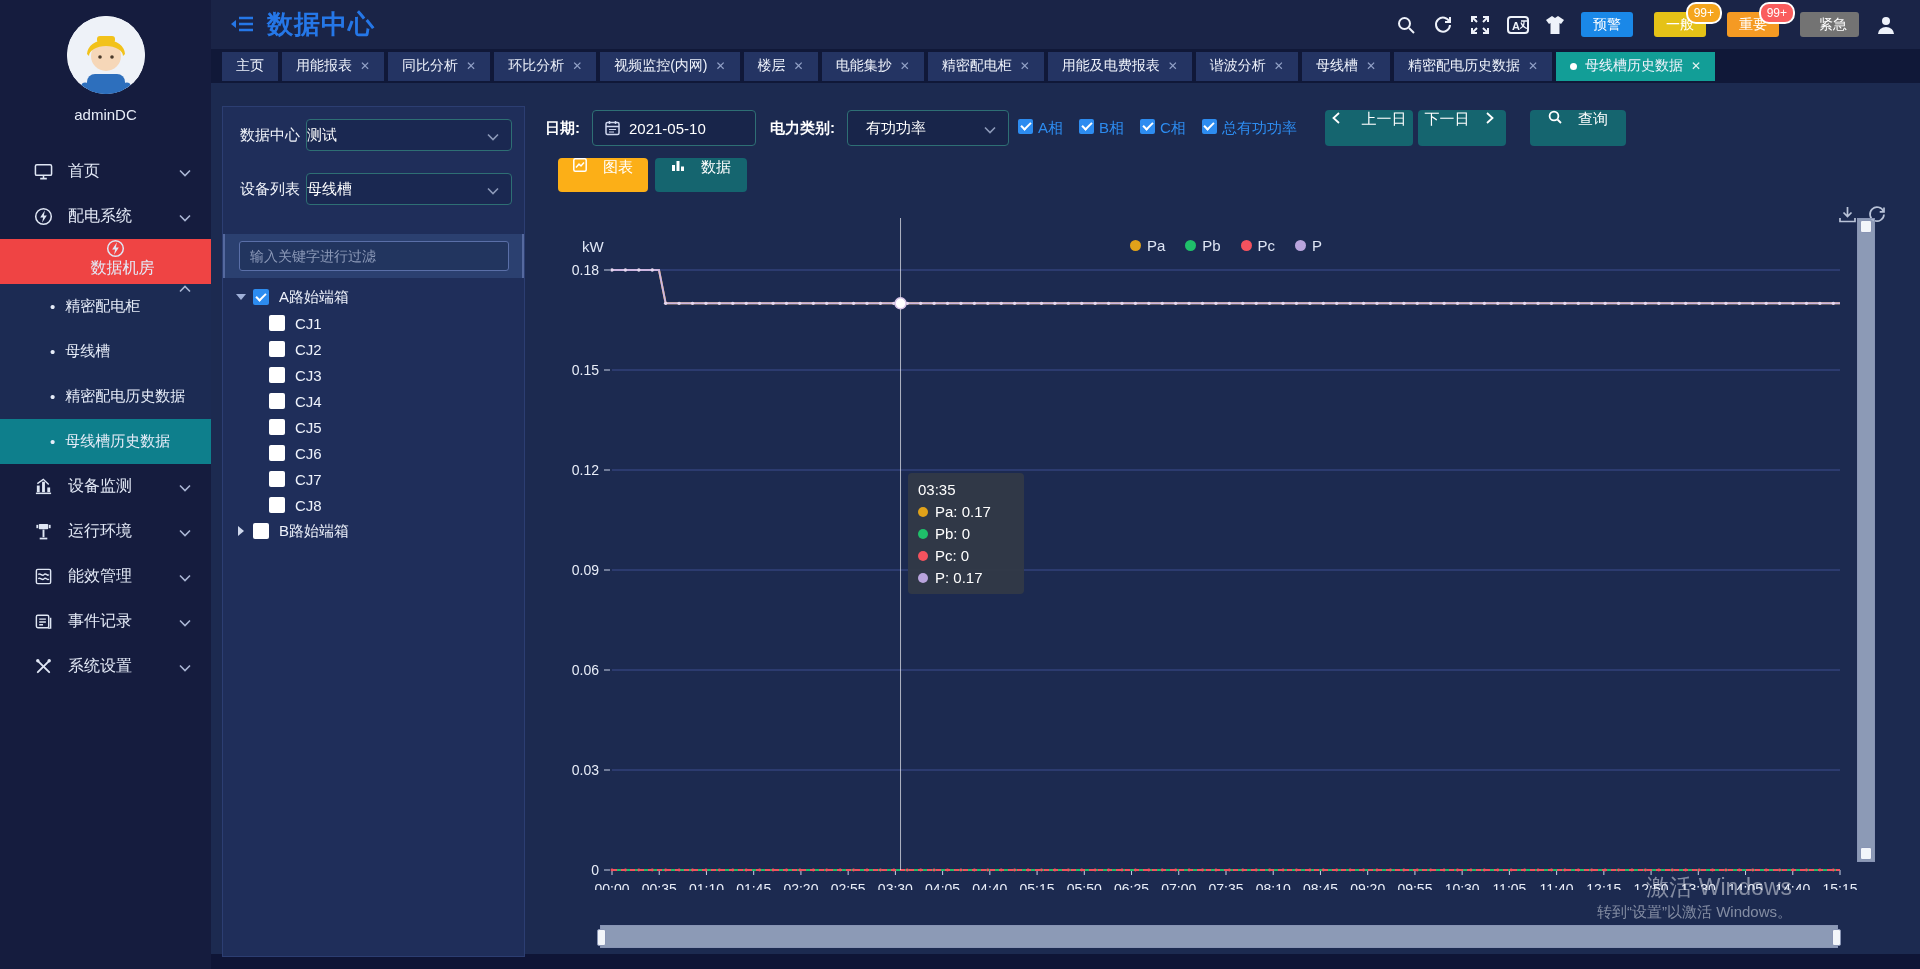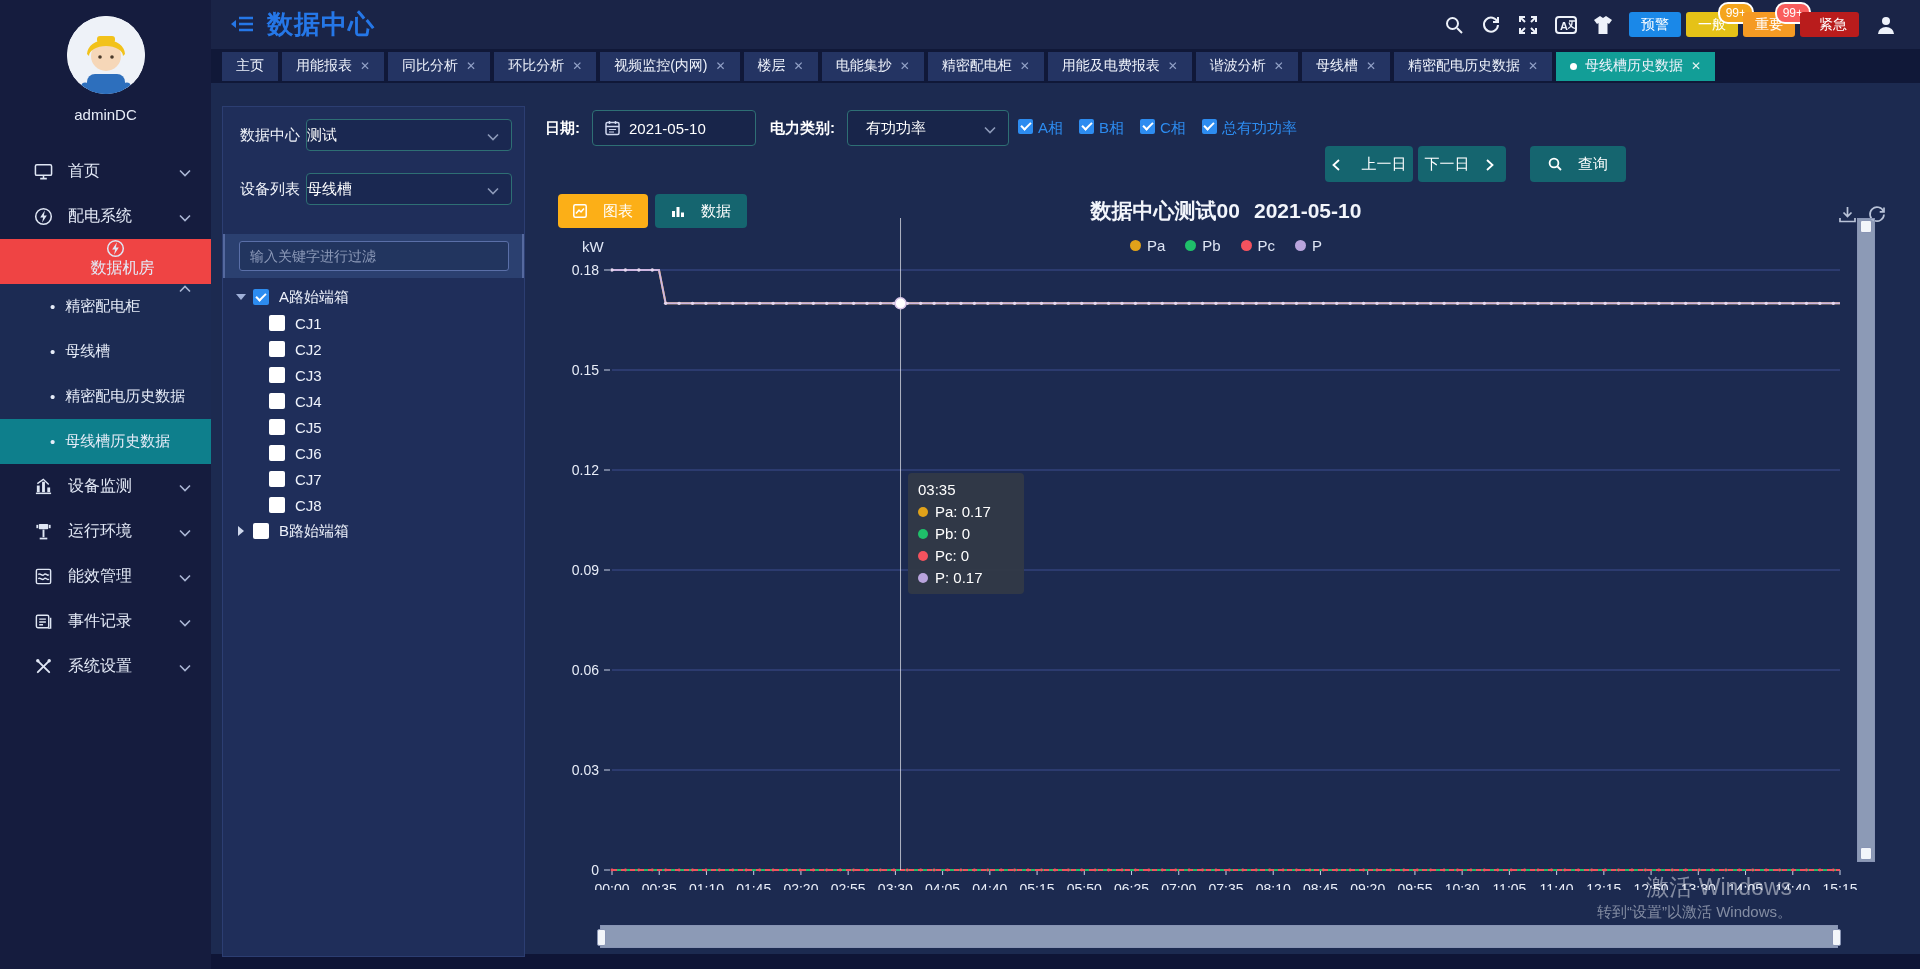--- a/index.html
+++ b/index.html
@@ -53,21 +53,21 @@
   .cb.on::after{content:"";position:absolute;left:5px;top:2px;width:4px;height:8px;border:solid #fff;border-width:0 2px 2px 0;transform:rotate(45deg);}
   .cb.off{background:#fff;}
   
   .tb-label{position:absolute;height:36px;line-height:36px;color:#fff;font-size:15px;font-weight:bold;z-index:3;}
   .input-box{position:absolute;height:36px;border:1px solid #2e6f74;border-radius:4px;display:flex;align-items:center;color:#fff;font-size:15px;box-sizing:border-box;background:rgba(12,24,54,.25);z-index:3;cursor:pointer;}
   .phase-checks{position:absolute;left:1018px;top:110px;height:36px;display:flex;align-items:center;gap:16px;z-index:3;}
   .phase-item{display:flex;align-items:flex-start;cursor:pointer;}
   .phase-item .cb{width:15px;height:15px;margin-right:5px;}
   .phase-item .cb.on::after{left:4.5px;top:1.5px;}
   .phase-item span.pl{color:#2d8cf0;font-size:15px;}
-  .btn{position:absolute;height:36px;border-radius:4px;background:#15656f;color:#fff;font-size:15px;display:flex;align-items:center;justify-content:center;gap:16px;cursor:pointer;z-index:3;margin-top:36px;}
+  .btn{position:absolute;height:36px;border-radius:4px;background:#15656f;color:#fff;font-size:15px;display:flex;justify-content:center;gap:16px;cursor:pointer;z-index:3;}
   .btn .bicon{width:14px;height:14px;color:#fff;}
   .btn-chart{background:#fcaf17;}
   
   .chart-title{position:absolute;left:612px;top:197px;width:1228px;text-align:center;color:#f2f5fb;font-size:21px;font-weight:bold;z-index:3;}
   .chart-title .tspace{display:inline-block;width:14px;}
   .kw-label{position:absolute;left:582px;top:238px;color:#dfe6f5;font-size:15px;z-index:3;}
   .legend{position:absolute;left:612px;top:237px;width:1228px;display:flex;justify-content:center;gap:20px;z-index:3;}
   .legend-item{display:flex;align-items:center;gap:6px;color:#dfe6f5;font-size:15px;cursor:pointer;}
   .legend-dot{width:11px;height:11px;border-radius:50%;}
   .chart-action{position:absolute;width:19px;height:19px;color:#b9c3d8;cursor:pointer;z-index:3;}
@@ -236,33 +236,33 @@
             <path d="M2 2 L7 7 M18 2 L13 7 M18 18 L13 13 M2 18 L7 13"></path>
           </svg></span>
       <span class="top-icon"><svg viewBox="0 0 22 20" width="22" height="20">
             <rect x="1" y="2" width="20" height="16" rx="3" fill="none" stroke="currentColor" stroke-width="2"></rect>
             <text x="5" y="14.5" font-size="11" fill="currentColor" font-weight="bold">A</text>
             <path d="M14 6 h6 M17 6 v1.5 c0 3 -2 5 -4 6 M14 7.5 c1 3 3 5 6 6" stroke="currentColor" stroke-width="1.3" fill="none"></path>
           </svg></span>
       <span class="top-icon"><svg viewBox="0 0 22 20" width="22" height="20" fill="currentColor">
             <path d="M8 1 L11 3 L14 1 L20 5 L17 9 L15.5 8 V19 H6.5 V8 L5 9 L2 5 Z"></path>
           </svg></span>
-      <span id="badge-group" style="display:flex;gap:5px;align-items:center;">
+      <span id="badge-group" style="display:flex;gap:21px;align-items:center;">
           <div class="badge" style="background: rgb(26, 136, 232);">
             <span>预警</span>
           </div>
           <div class="badge" style="background: rgb(229, 194, 23);">
             <span>一般</span>
             <span class="count" style="background: rgb(245, 165, 29);">99+</span>
           </div>
           <div class="badge" style="background: rgb(245, 154, 35);">
             <span>重要</span>
             <span class="count" style="background: rgb(250, 93, 93);">99+</span>
           </div>
-          <div class="badge" style="background: #b91c1c; padding-left: 19px;">
+          <div class="badge" style="background: #737373; padding-left: 19px;">
             <span>紧急</span>
           </div>
         </span>
       <span class="top-icon"><svg viewBox="0 0 20 20" width="20" height="20" fill="currentColor">
             <circle cx="10" cy="6" r="4"></circle>
             <path d="M2 19 a8 7 0 0 1 16 0 Z"></path>
           </svg></span>
     </div>
   </header>
 
@@ -456,21 +456,20 @@
   </div>
   <div class="btn" style="left:655px;top:158px;width:92px;height:34px;">
     <span class="bicon"><svg viewBox="0 0 14 14" width="14" height="14" fill="currentColor">
           <rect x="1" y="7" width="3" height="6"></rect>
           <rect x="5.5" y="3" width="3" height="10"></rect>
           <rect x="10" y="8.5" width="3" height="4.5"></rect>
         </svg></span>
     <span>数据</span>
   </div>
 
-  <div class="chart-title"><span>数据中心测试00</span><span class="tspace"></span><span>2021-05-10</span></div>
   <span class="chart-action" style="left:1838px;top:205px;"><svg viewBox="0 0 19 19" width="19" height="19" fill="none" stroke="currentColor" stroke-width="1.7">
         <path d="M9.5 2 V11 M5.5 7.5 L9.5 11.5 L13.5 7.5"></path>
         <path d="M2 13 V16.5 H17 V13"></path>
       </svg></span>
   <span class="chart-action" style="left:1868px;top:205px;"><svg viewBox="0 0 19 19" width="19" height="19" fill="none" stroke="currentColor" stroke-width="1.7">
         <path d="M15.5 6.5 A7 7 0 1 0 16 9.5"></path>
         <path d="M16 2.5 V6.8 H11.7"></path>
       </svg></span>
   <span class="kw-label">kW</span>
   <div class="legend" id="legend">

